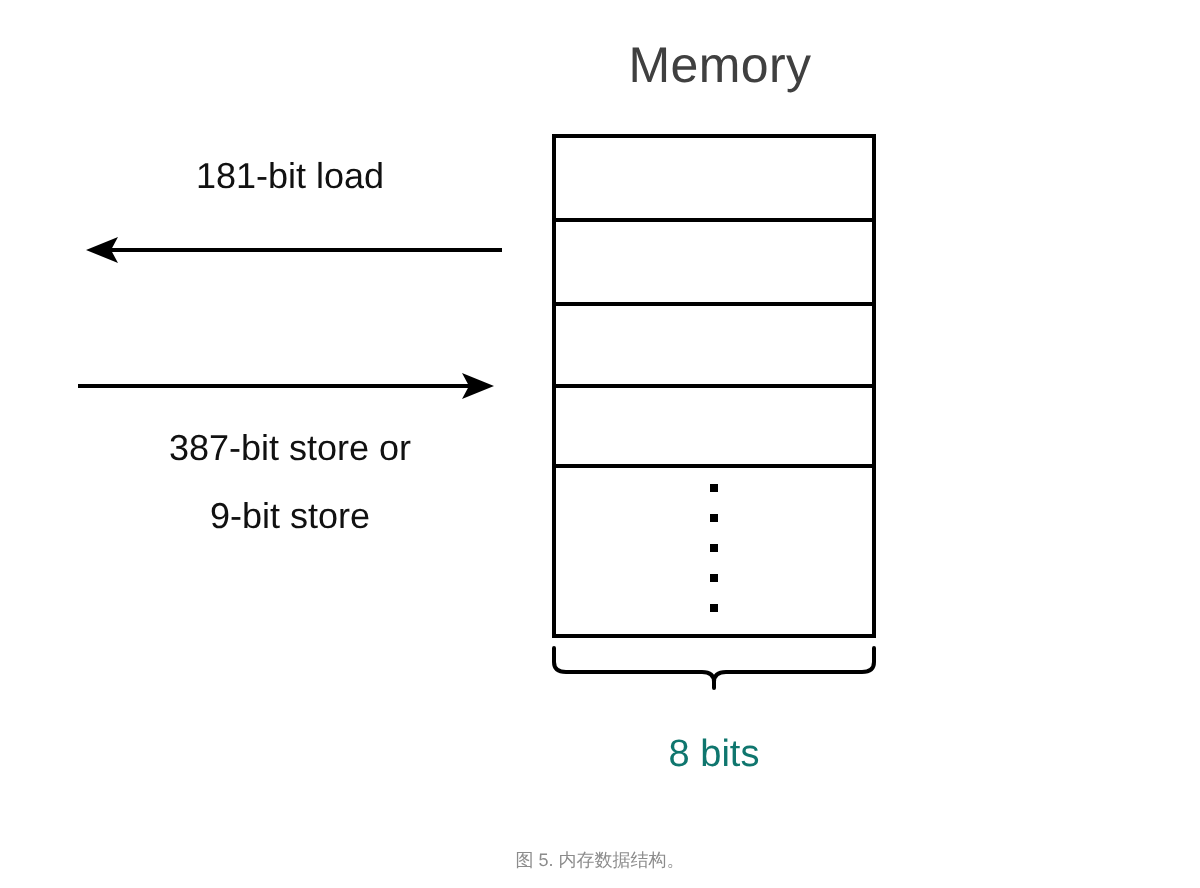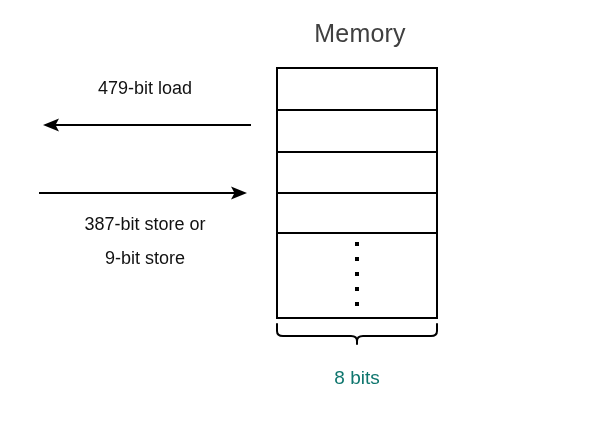--- a/index.html
+++ b/index.html
@@ -188,27 +188,28 @@
   <svg class="arrow-svg" id="load-arrow" viewBox="0 0 214 24">
     <line x1="213" y1="12" x2="14" y2="12" stroke="#000000" stroke-width="2"></line>
     <polygon points="5,12 21,5.5 17.5,12 21,18.5" fill="#000000"></polygon>
   </svg>
 
   <svg class="arrow-svg" id="store-arrow" viewBox="0 0 214 24">
     <line x1="1" y1="12" x2="200" y2="12" stroke="#000000" stroke-width="2"></line>
     <polygon points="209,12 193,5.5 196.5,12 193,18.5" fill="#000000"></polygon>
   </svg>
 
-  <div class="arrow-label" id="load-label">479-bit load</div>
+  <div class="arrow-label" id="load-label">181-bit load</div>
 
   <div class="arrow-label" id="store-label-1">387-bit store or</div>
 
   <div class="arrow-label" id="store-label-2">9-bit store</div>
 
   <svg id="width-brace" viewBox="0 0 170 24">
     <path d="M5,2 L5,9 Q5,14 11,14 L79,14 Q85,14 85,19 L85,22 L85,19 Q85,14 91,14 L159,14 Q165,14 165,9 L165,2" fill="none" stroke="#000000" stroke-width="2" stroke-linecap="round" stroke-linejoin="round"></path>
   </svg>
 
   <div class="brace-label">8 bits</div>
 
+  <div class="figure-caption">图 5. 内存数据结构。</div>
 
 
 </div>
 
 </body></html>

